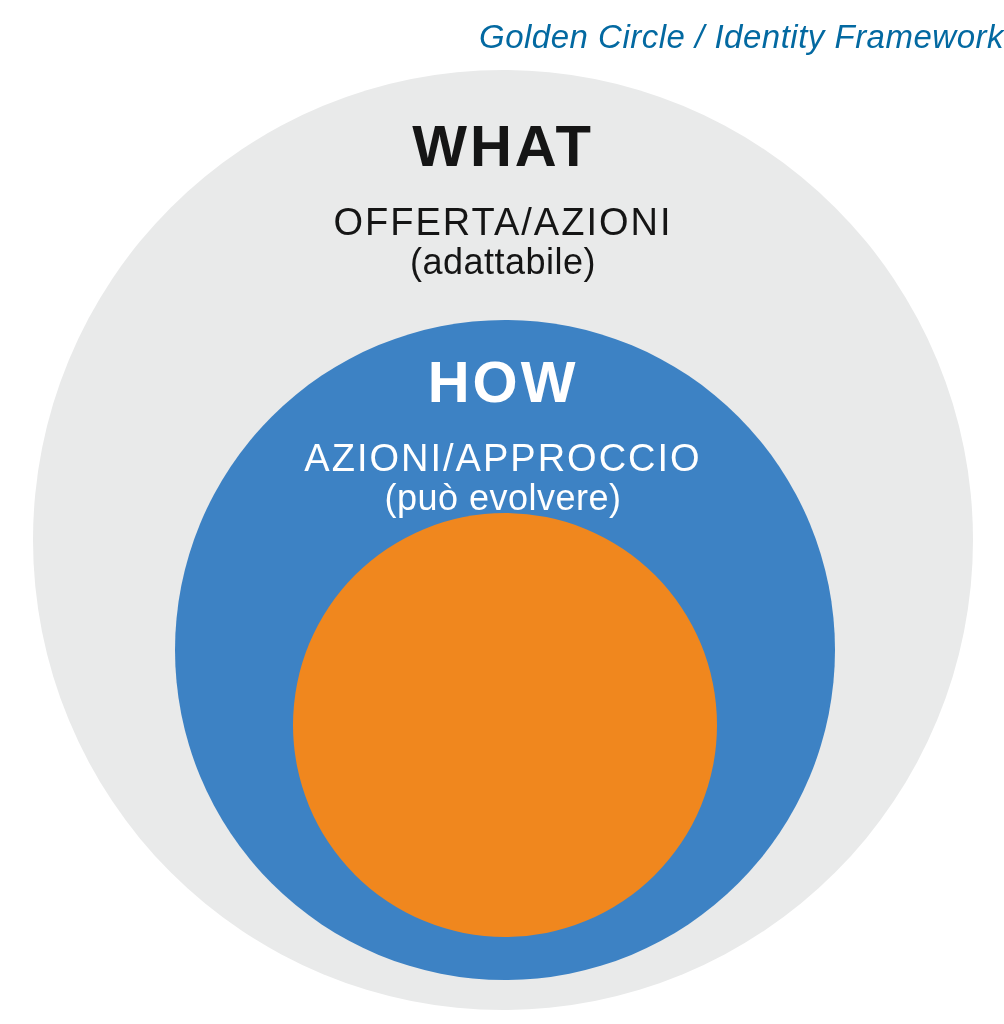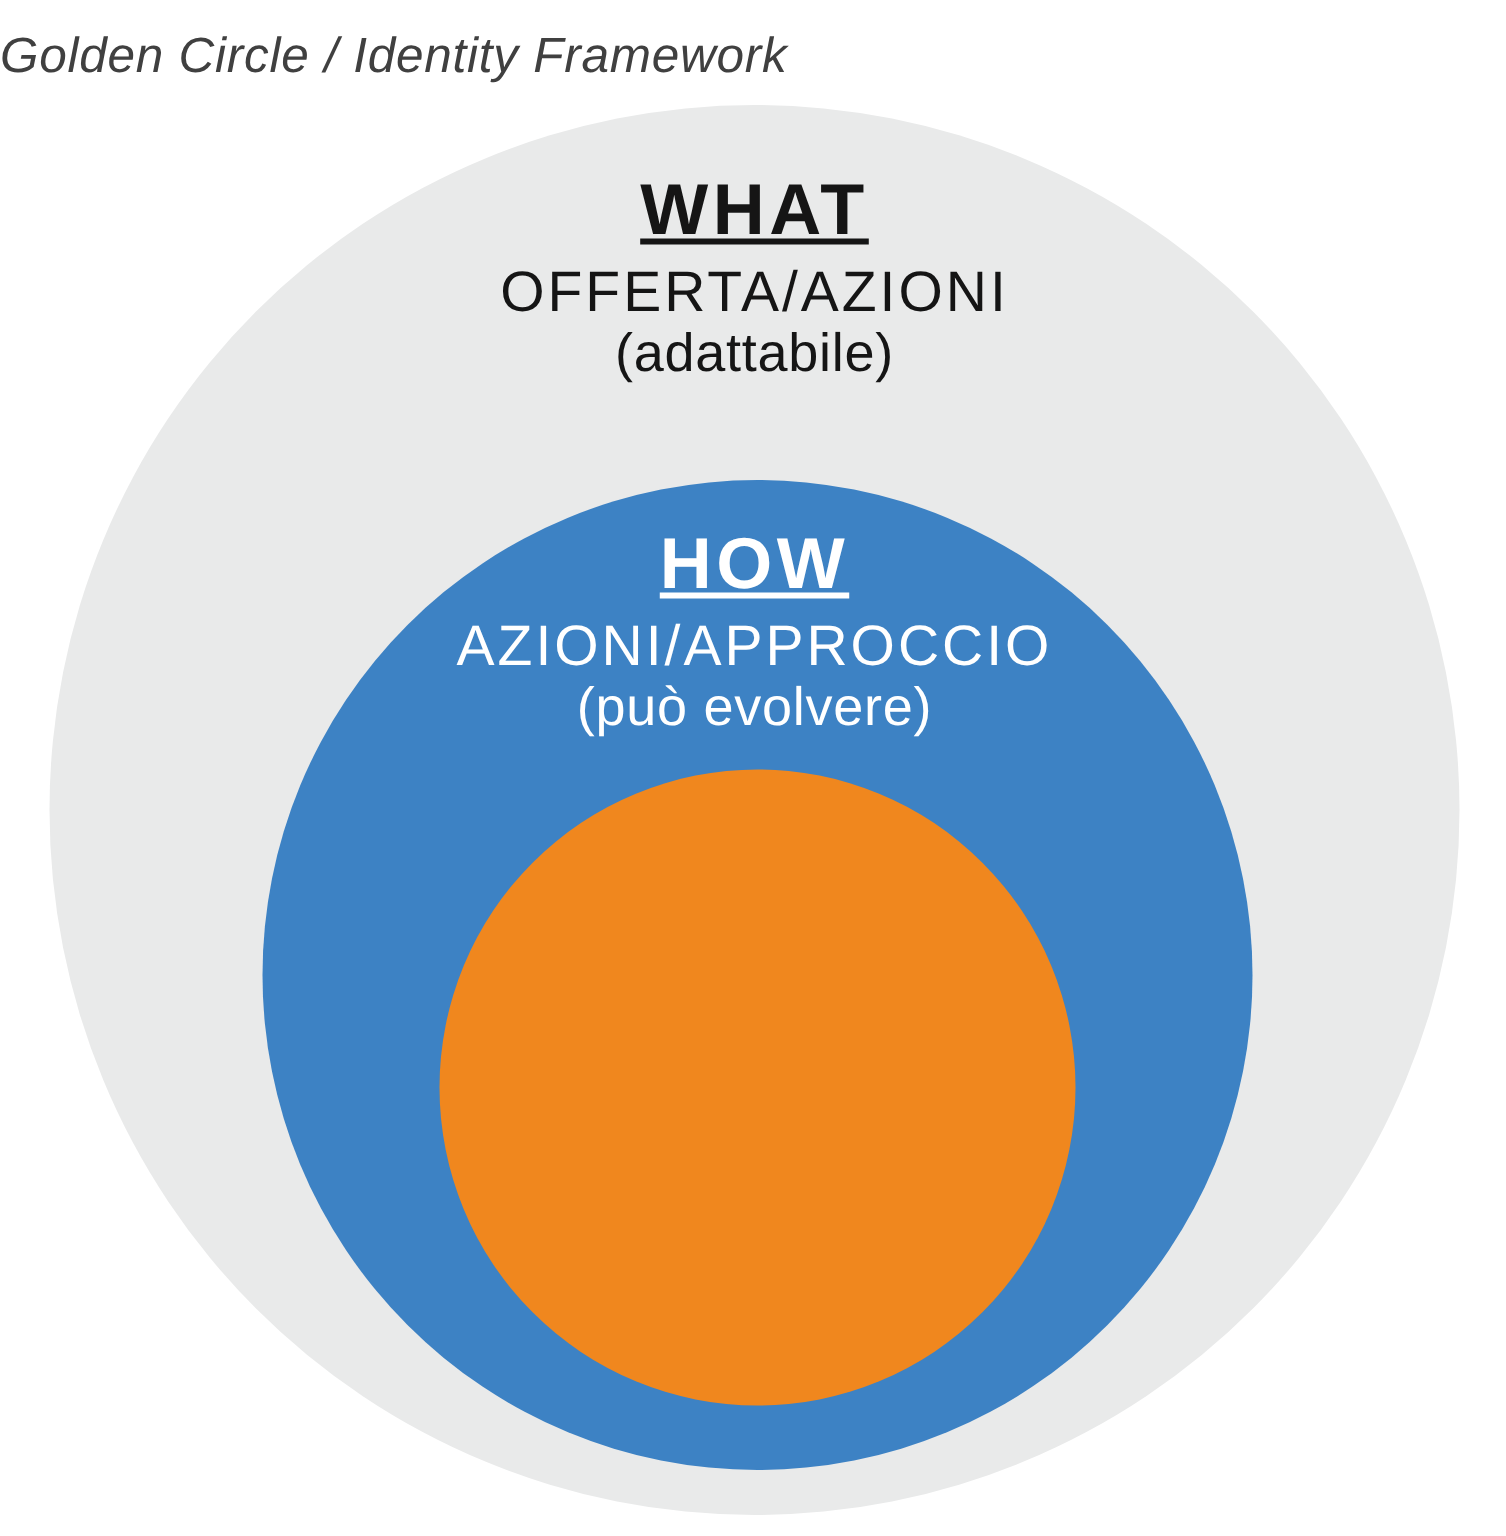--- a/index.html
+++ b/index.html
@@ -13,26 +13,26 @@
     width: 1004px;
     height: 1024px;
     background: #ffffff;
     overflow: hidden;
   }
   .diagram-title {
     position: absolute;
     top: 18px;
     left: 0;
     width: 100%;
-    text-align: left;
+    text-align: right;
     font-style: italic;
     font-weight: 400;
     font-size: 33px;
     letter-spacing: 0.5px;
-    color: #404040;
+    color: #0369a1;
   }
   .circle {
     position: absolute;
     border-radius: 50%;
   }
   .circle.outer {
     left: 33px;
     top: 70px;
     width: 940px;
     height: 940px;
@@ -58,27 +58,26 @@
     transform: translateX(-50%);
     width: 600px;
     text-align: center;
     line-height: 1.05;
   }
   .label-group.what { top: 116px; }
   .label-group.how  { top: 352px; }
   .label-group.why  { top: 664px; }
 
   .ring-label {
-    font-size: 48px;
+    font-size: 58px;
     font-weight: 900;
     letter-spacing: 3px;
-    text-decoration: underline;
   }
   .ring-subtitle {
-    margin-top: 10px;
+    margin-top: 26px;
     font-size: 38px;
     font-weight: 300;
     letter-spacing: 2px;
   }
   .ring-note {
     margin-top: 0;
     font-size: 36px;
     font-weight: 400;
     letter-spacing: 0.5px;
   }

